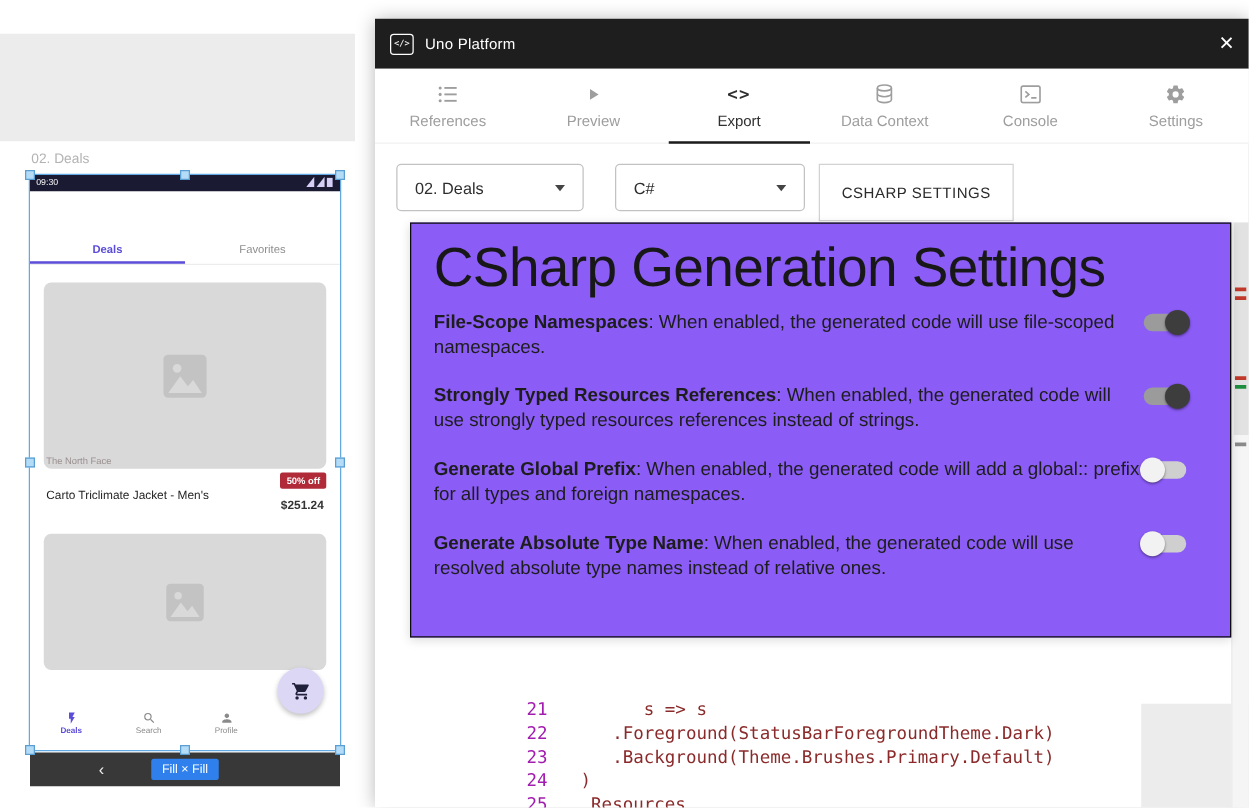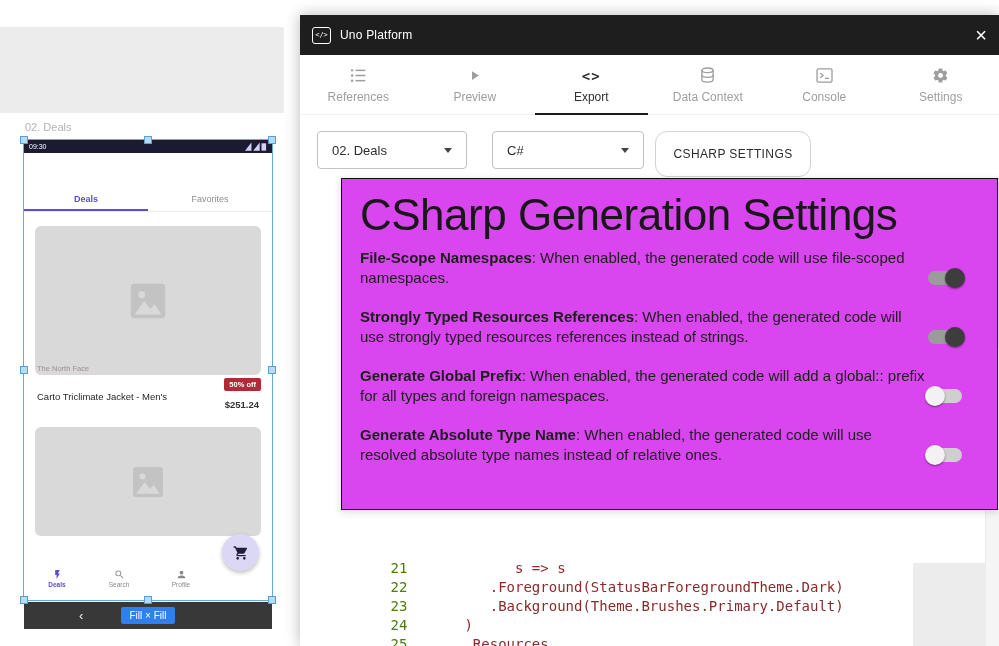--- a/index.html
+++ b/index.html
@@ -61,39 +61,39 @@
   .tab.active{color:#303030}
   .tab.active::after{content:"";position:absolute;left:2px;right:2px;bottom:-1px;height:2px;background:#1b1b1b}
   .export-glyph{font-family:"DejaVu Sans Mono",monospace;font-size:14px;font-weight:700;letter-spacing:1px;color:#2f2f2f}
 
   .controls{position:absolute;left:0;top:116px;width:100%;height:38px}
   .select{position:absolute;height:38px;border:1px solid #c2c2c2;border-radius:4px;background:#fff;display:flex;
           align-items:center;padding:0 14px;font-size:13px;color:#2e2e2e;cursor:pointer}
   .select-page{left:17px;width:150px}
   .select-lang{left:192px;width:152px}
   .caret{margin-left:auto;width:0;height:0;border-left:4.5px solid transparent;border-right:4.5px solid transparent;border-top:5px solid #444}
-  .settings-btn{position:absolute;left:355px;width:156px;height:46px;border:1px solid #d2d2d2;border-radius:12px;background:#fff;
+  .settings-btn{position:absolute;left:355px;width:156px;height:46px;border:1px solid #d2d2d2;border-radius:0;background:#fff;
                 font-size:12px;font-weight:500;letter-spacing:.4px;color:#2b2b2b;display:flex;align-items:center;justify-content:center;cursor:pointer;
                 font-family:"Liberation Sans",sans-serif}
 
   
   .code-area{position:absolute;left:60px;top:543px;width:560px;z-index:1}
   .code-line{display:flex;height:19.2px;align-items:center;font-family:"DejaVu Sans Mono",monospace;font-size:14px}
-  .lnum{width:78px;text-align:center;color:#4d7c0f}
+  .lnum{width:78px;text-align:right;color:#a21caf}
   .lcode{margin-left:18px;white-space:pre;color:#8a2a2a}
 
   .editor-gray{position:absolute;left:613px;top:548px;width:86px;height:83px;background:#ececec;z-index:2}
   .minimap{position:absolute;left:685px;top:163px;width:14px;height:468px;background:#f5f5f5;border-left:1px solid #ebebeb;z-index:3}
   .mm-thumb{position:absolute;left:1px;top:0;width:12px;height:170px;background:#e2e2e2}
   .mm-mark{position:absolute;left:2px;width:9px;height:3px}
 
-  .dialog{position:absolute;left:41px;top:163px;width:657px;height:332px;background:#d946ef;border:1px solid #0d0d0d;
+  .dialog{position:absolute;left:28px;top:163px;width:657px;height:332px;background:#8b5cf6;border:1px solid #0d0d0d;
           z-index:10;padding:10px 18px 0 18px;box-shadow:0 2px 8px rgba(0,0,0,.15)}
   .dialog-title{font-size:44px;font-weight:400;color:#181818;letter-spacing:-.5px;line-height:52px;margin-bottom:7px}
-  .opt-row{display:flex;align-items:flex-end;margin-bottom:19px}
+  .opt-row{display:flex;align-items:flex-start;margin-bottom:19px}
   .opt-text{width:574px;font-size:15px;line-height:20px;color:#1d1d1d}
   .opt-text b{font-weight:700}
   .switch{position:relative;width:40px;height:20px;flex:none;margin-left:auto;margin-right:14px;cursor:pointer}
   .switch .track{position:absolute;left:3px;top:3px;width:34px;height:14px;border-radius:7px;background:#cfcfcf}
   .switch .thumb{position:absolute;top:0;left:0;width:20px;height:20px;border-radius:50%;background:#f2f2f2;box-shadow:0 1px 2px rgba(0,0,0,.45)}
   .switch.on .track{background:#9b9b9b}
   .switch.on .thumb{left:20px;background:#3d3d3d}
 </style>
 </head>
 <body>

